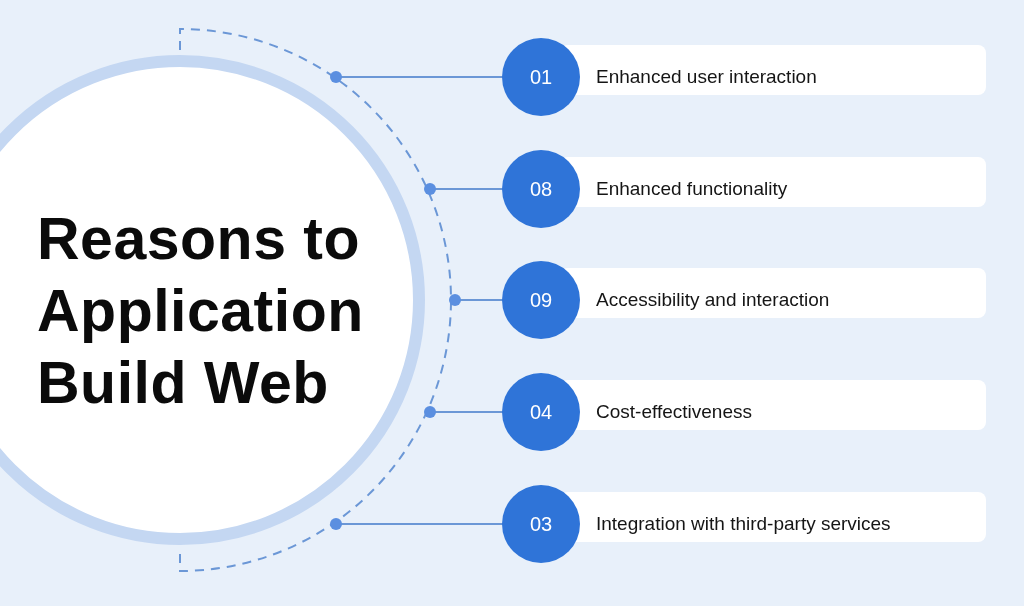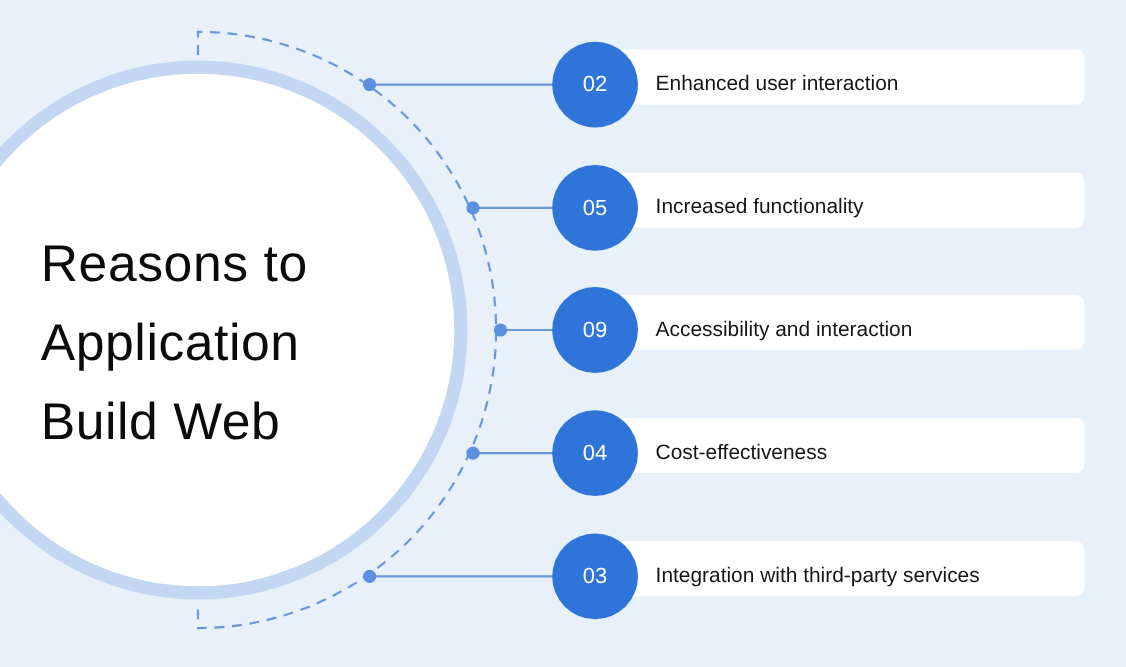--- a/index.html
+++ b/index.html
@@ -1,18 +1,18 @@
 <!DOCTYPE html>
 <html><head>
 <meta charset="utf-8">
 <style>
   html,body{margin:0;padding:0;}
   body{width:1024px;height:606px;background:#e8f0fa;position:relative;overflow:hidden;font-family:"Liberation Sans",sans-serif;}
   svg.bg{position:absolute;left:0;top:0;}
-  .title{position:absolute;left:37px;top:203px;font-size:47px;line-height:72px;color:#0b0b0b;font-weight:400;letter-spacing:0.5px;}
+  .title{position:absolute;left:37px;top:203px;font-size:59px;line-height:72px;color:#0b0b0b;font-weight:700;letter-spacing:0.5px;}
   .title div{white-space:nowrap;}
   .card{position:absolute;left:560px;width:426px;height:50px;background:#fff;border-radius:8px;}
   .card .label{position:absolute;left:36px;top:0;line-height:64px;font-size:19px;color:#151515;white-space:nowrap;}
   .num{position:absolute;width:78px;height:78px;border-radius:50%;background:#2f74d8;color:#fff;font-size:20px;line-height:78px;text-align:center;}
 </style>
 </head>
 <body>
 
 <svg class="bg" width="1024" height="606">
 
@@ -38,26 +38,26 @@
 
 <div class="title">
   <div>Reasons to</div>
   <div>Application</div>
   <div>Build Web</div>
 </div>
 
 <div class="card" style="top:45px">
   <span class="label">Enhanced user interaction</span>
 </div>
-<div class="num" style="left:502px;top:38px">02</div>
+<div class="num" style="left:502px;top:38px">01</div>
 
 <div class="card" style="top:157px">
-  <span class="label">Increased functionality</span>
+  <span class="label">Enhanced functionality</span>
 </div>
-<div class="num" style="left:502px;top:150px">05</div>
+<div class="num" style="left:502px;top:150px">08</div>
 
 <div class="card" style="top:268px">
   <span class="label">Accessibility and interaction</span>
 </div>
 <div class="num" style="left:502px;top:261px">09</div>
 
 <div class="card" style="top:380px">
   <span class="label">Cost-effectiveness</span>
 </div>
 <div class="num" style="left:502px;top:373px">04</div>

